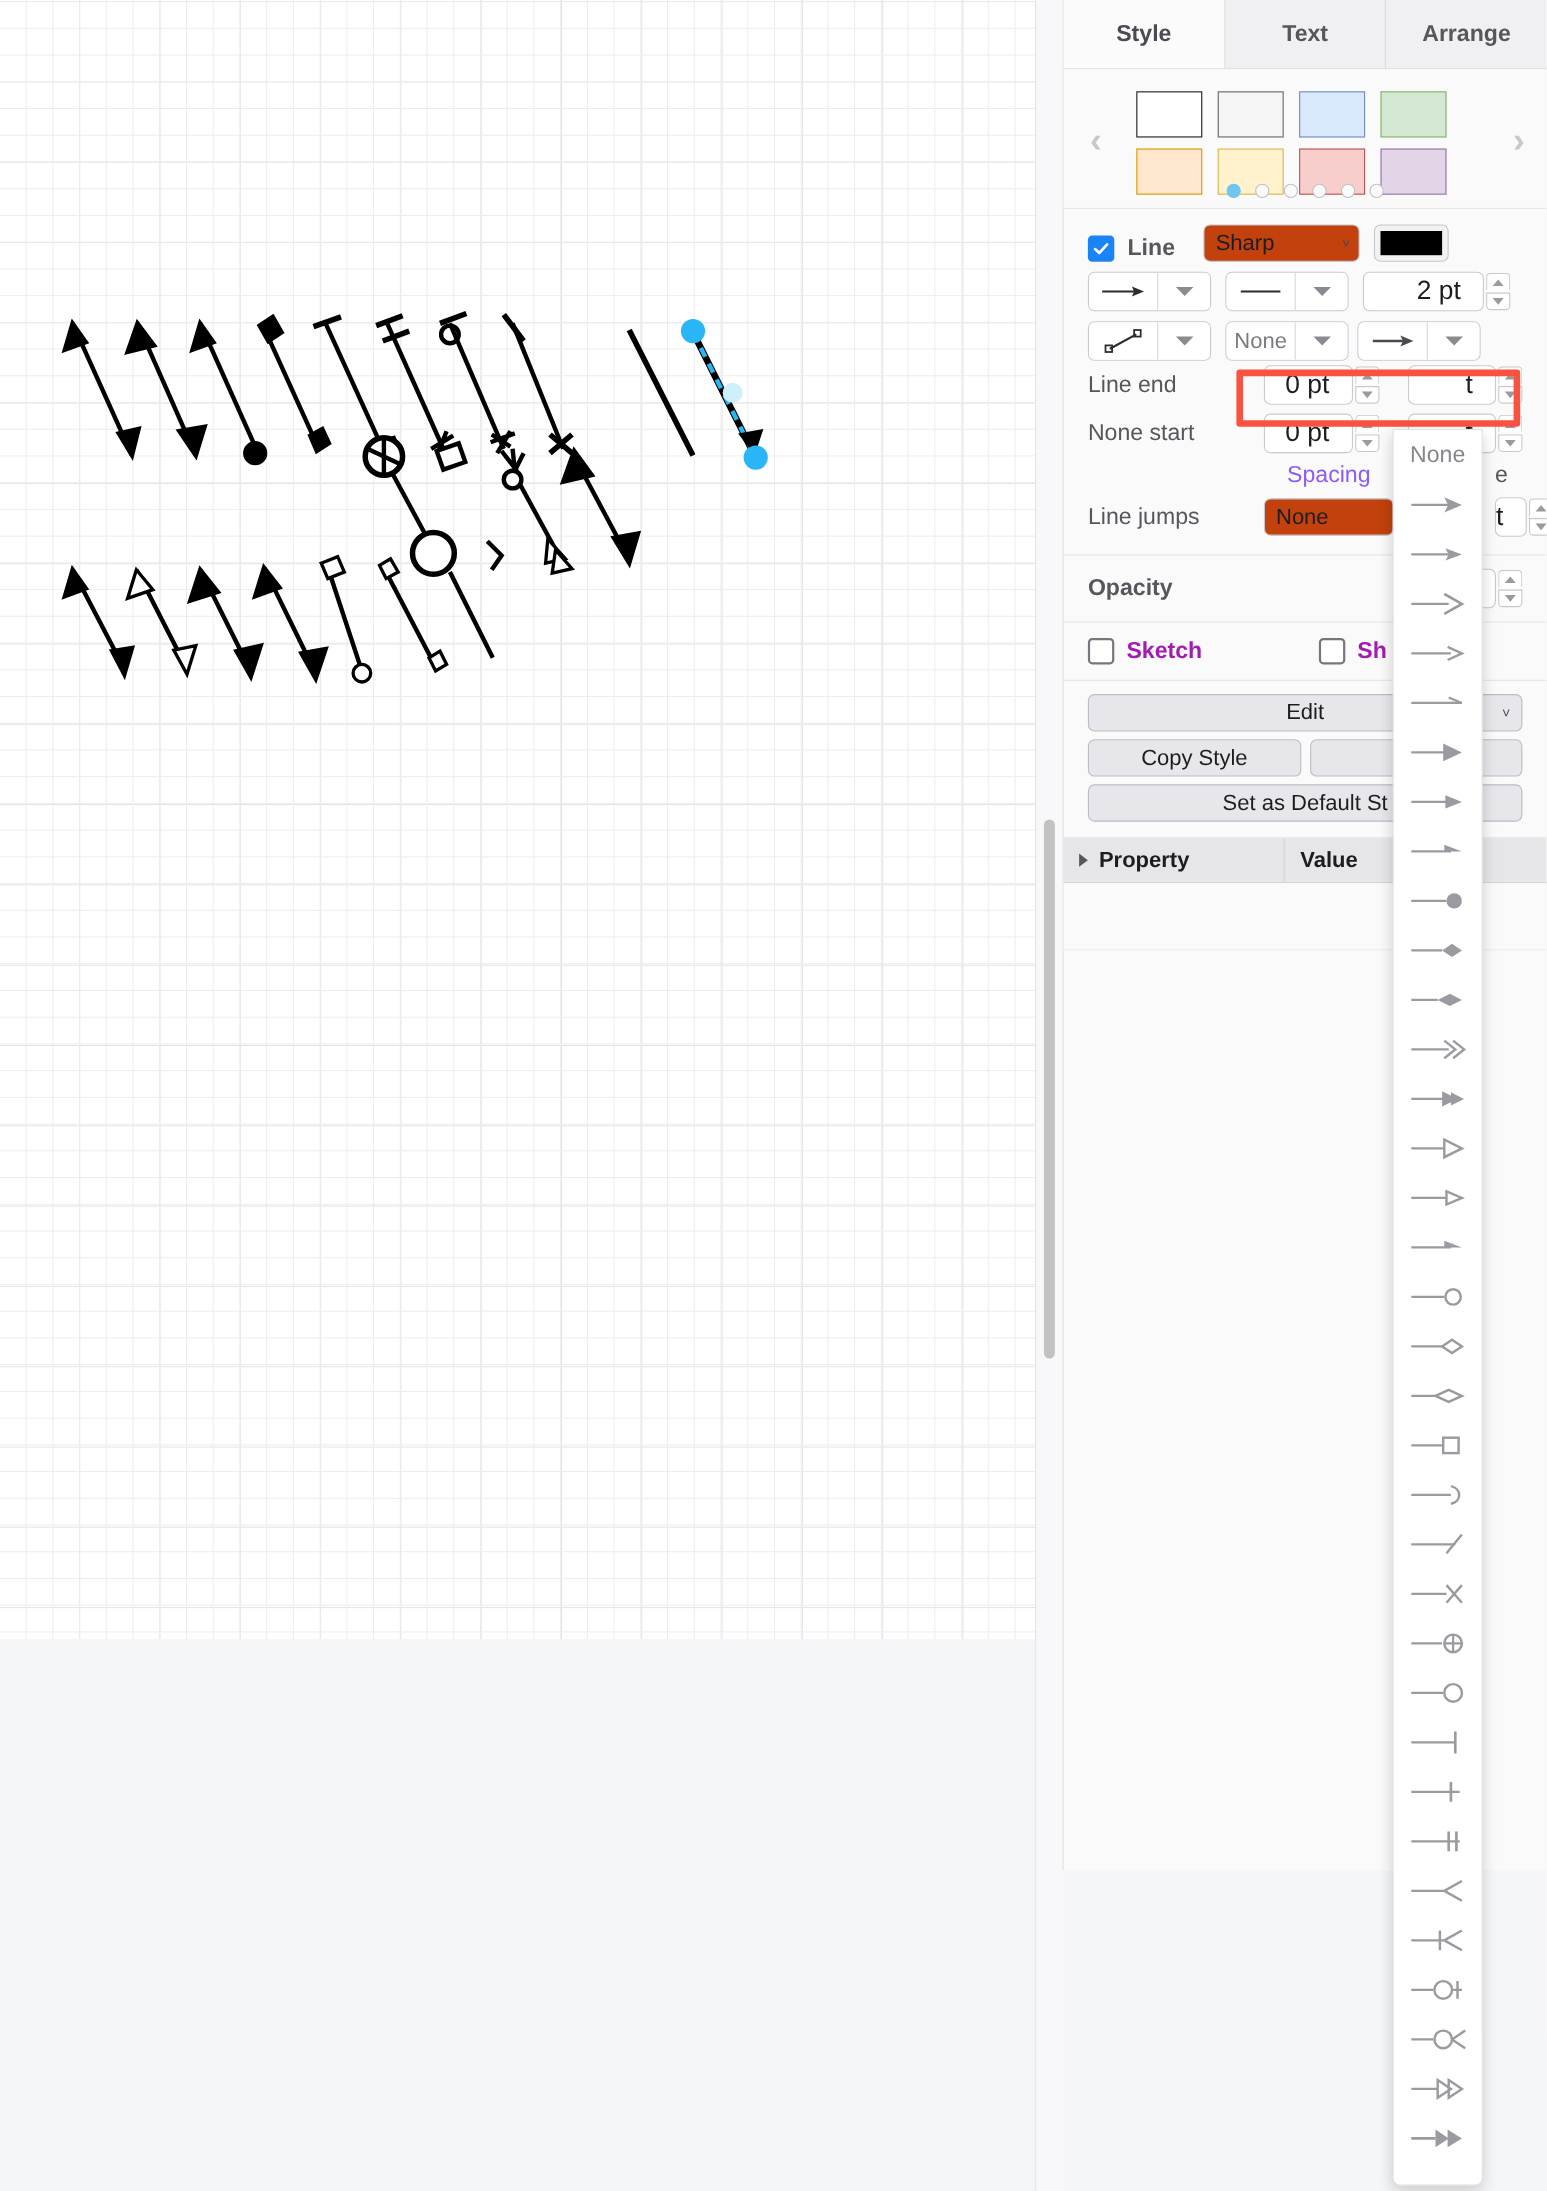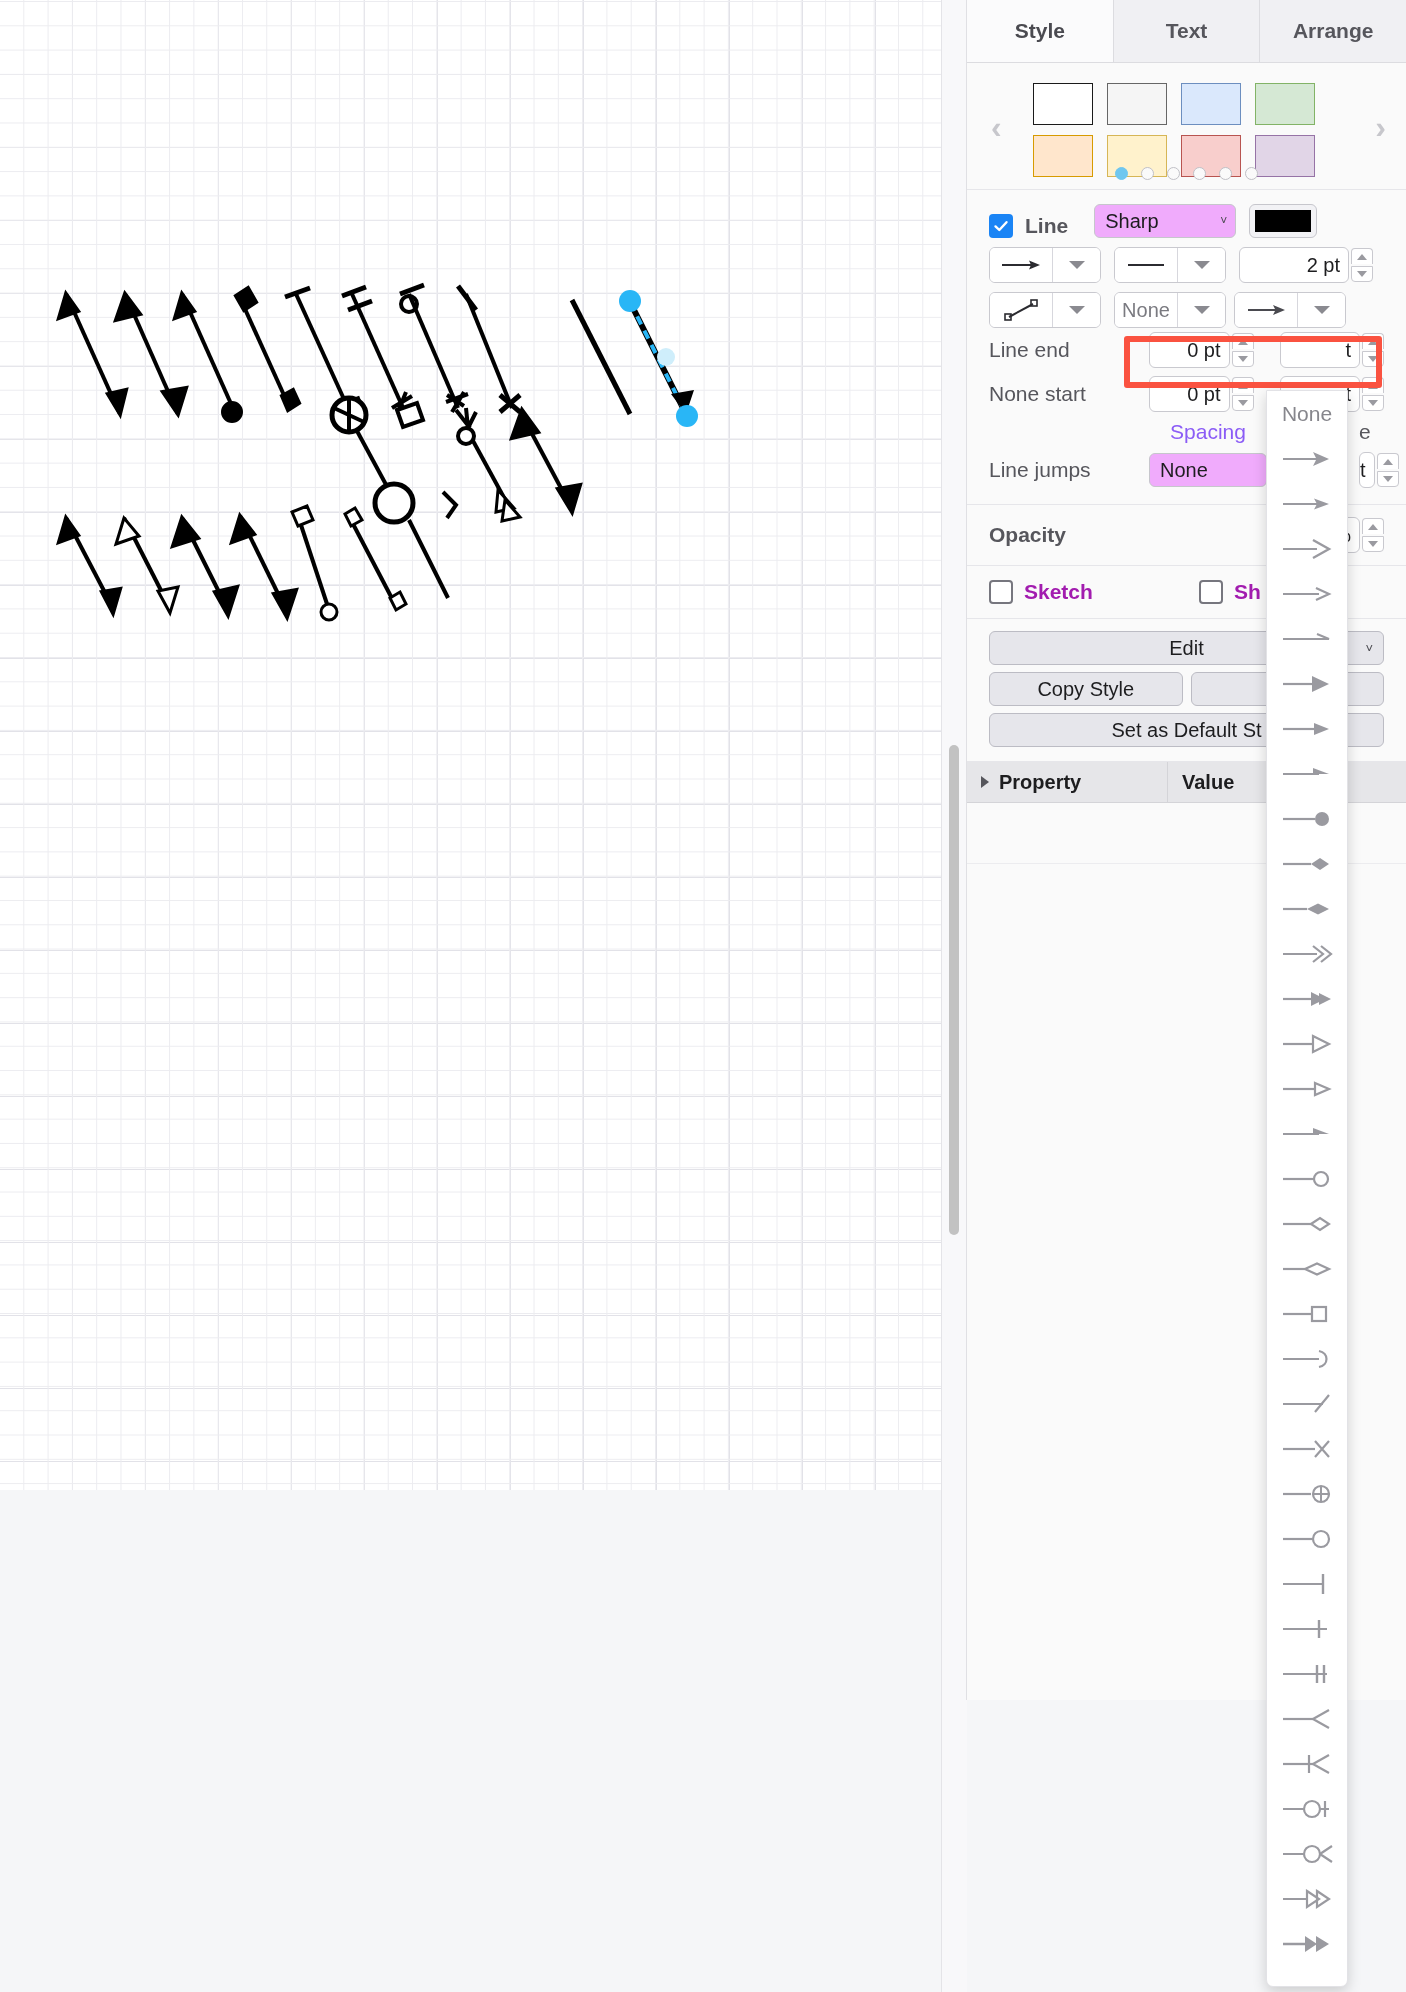--- a/index.html
+++ b/index.html
@@ -90,21 +90,21 @@
   .row{display:flex;align-items:flex-end;padding:0 22px;margin-bottom:9px;}
   #cb-line{
     width:24px;height:24px;border-radius:4px;background:#1a84f5;
     display:flex;align-items:center;justify-content:center;flex:none;
   }
   #cb-line svg{width:16px;height:16px;}
   .lbl-line{font-size:21px;font-weight:bold;color:#56565c;margin-left:12px;}
   select.sel-native{
     -webkit-appearance:none;appearance:none;
     font-family:"Liberation Sans",sans-serif;
-    background:#f0abfc;border:1px solid #c6c6cc;border-radius:6px;
+    background:#c2410c;border:1px solid #c6c6cc;border-radius:6px;
     font-size:20px;color:#1d1d1f;padding:4px 26px 4px 10px;
   }
   #waypoint-select{margin-left:26px;width:142px;height:34px;}
   .sel-wrap{position:relative;display:inline-block;}
   .sel-wrap .caret{
     position:absolute;right:9px;top:50%;transform:translateY(-50%);
     pointer-events:none;color:#4a4a50;font-size:12px;
   }
   #linecolor-btn{
     margin-left:13px;width:68px;height:34px;border:1px solid #c6c6cc;border-radius:6px;
@@ -115,21 +115,21 @@
   
   .seg{display:flex;border:1px solid #c9c9cf;border-radius:6px;overflow:hidden;background:#fff;box-sizing:border-box;height:36px;}
   .seg > .cell{display:flex;align-items:center;justify-content:center;background:#fff;box-sizing:border-box;}
   .seg > .cell + .cell{border-left:1px solid #d7d7dd;}
   .cell.arrowbox{width:62px;}
   .cell.dd{width:48px;}
   .tri-down{width:0;height:0;border-left:8px solid transparent;border-right:8px solid transparent;border-top:8px solid #8a8a90;}
   .numbox{
     border:1px solid #c9c9cf;border-radius:6px;background:#fff;height:36px;
     display:flex;align-items:center;justify-content:flex-end;
-    padding-right:8px;font-size:20px;color:#1d1d1f;box-sizing:border-box;
+    padding-right:20px;font-size:24px;color:#1d1d1f;box-sizing:border-box;
   }
   .stepper{display:flex;flex-direction:column;justify-content:center;gap:2px;margin-left:2px;}
   .st-btn{width:22px;height:16px;border:1px solid #c9c9cf;background:#fff;display:flex;align-items:center;justify-content:center;box-sizing:border-box;}
   .st-btn.top{border-radius:4px 4px 0 0;border-bottom:none;}
   .st-btn.bot{border-radius:0 0 4px 4px;}
   .caret-up{width:0;height:0;border-left:5px solid transparent;border-right:5px solid transparent;border-bottom:6px solid #9a9aa0;}
   .caret-dn{width:0;height:0;border-left:5px solid transparent;border-right:5px solid transparent;border-top:6px solid #9a9aa0;}
 
   #row-ls{display:flex;align-items:center;padding:0 22px;margin-bottom:9px;gap:13px;}
   #row-ends{display:flex;align-items:center;padding:0 22px;margin-bottom:4px;position:relative;}

